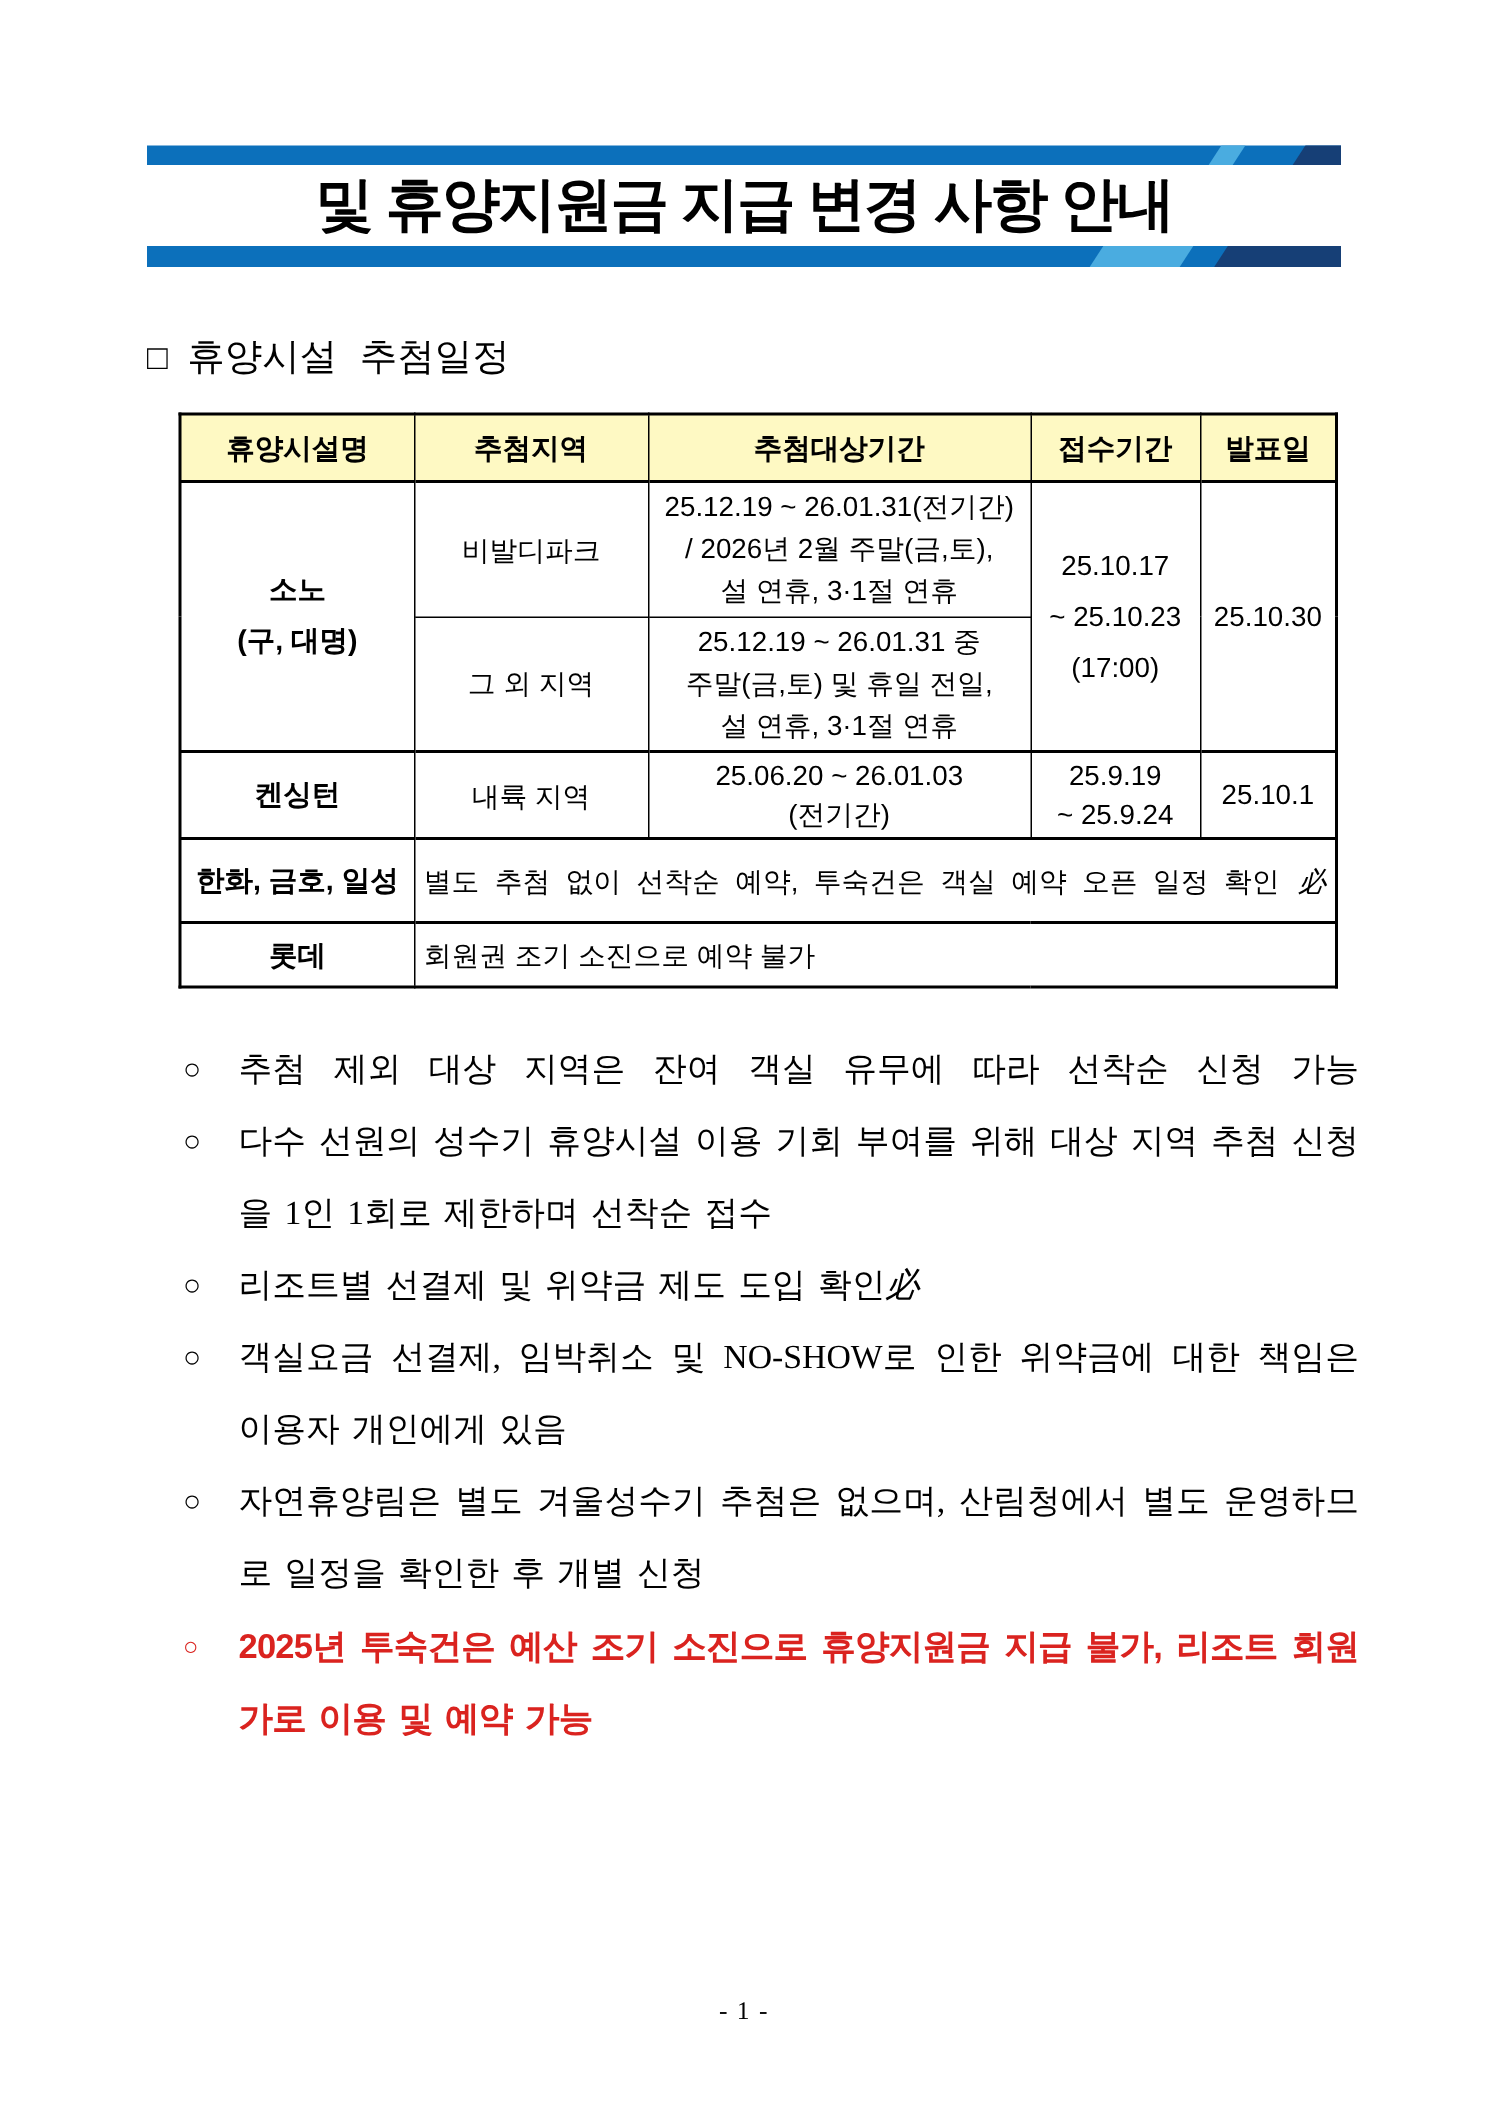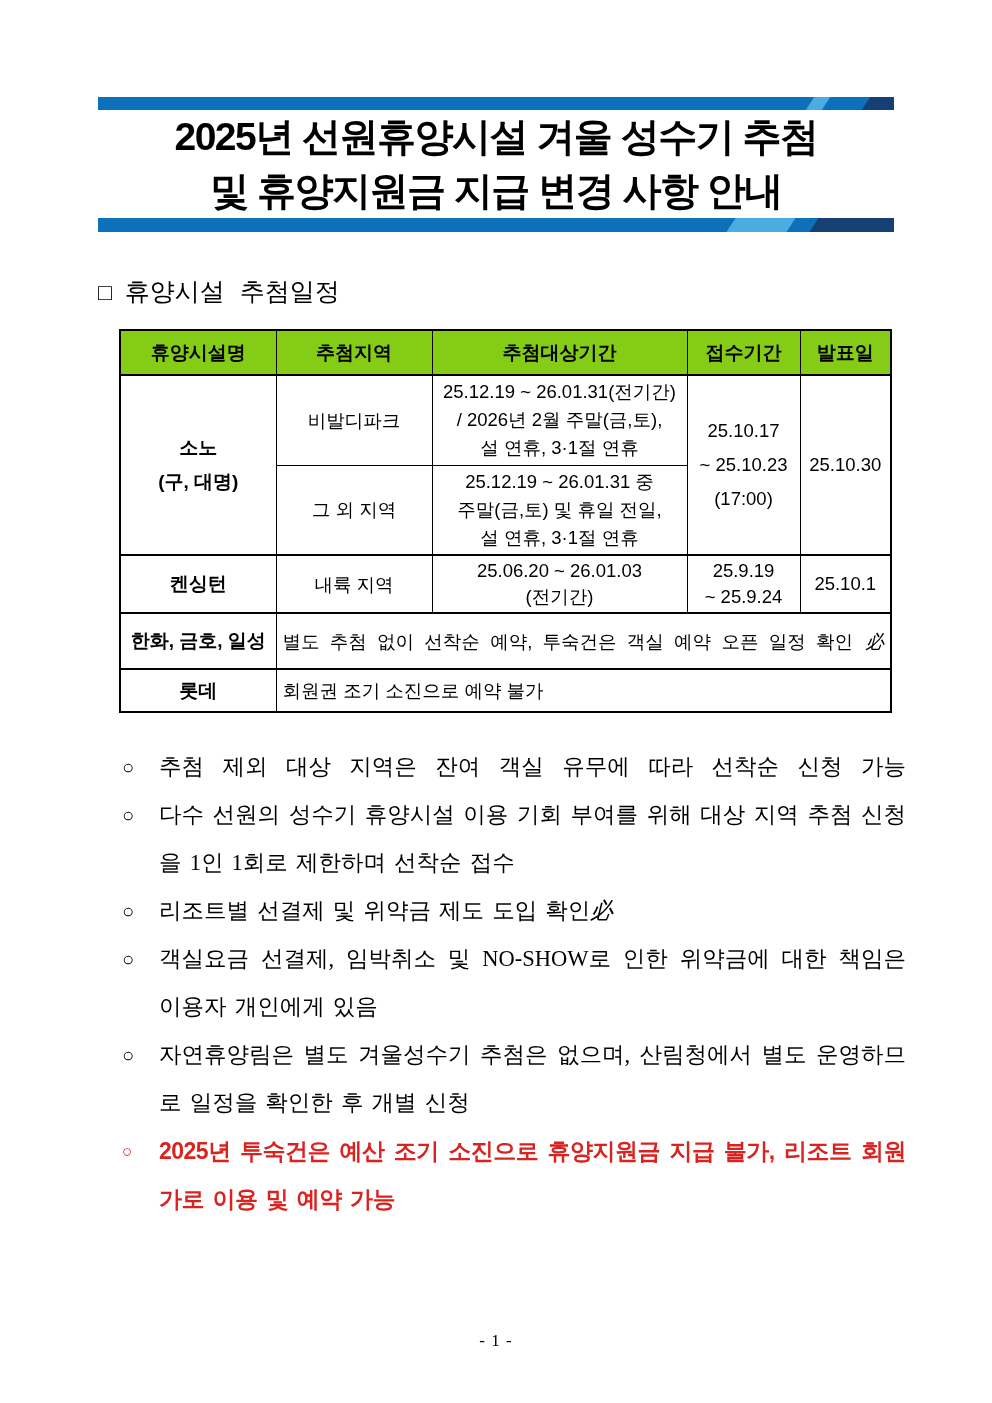--- a/index.html
+++ b/index.html
@@ -41,21 +41,21 @@
 
   
   table.schedule {
     border-collapse:collapse; table-layout:fixed;
     margin:21px 0 0 21px; width:771px;
     font-family:"Liberation Sans","DejaVu Sans",sans-serif;
     font-size:18.5px; text-align:center; border:2px solid #000;
   }
   .schedule th, .schedule td { border:1px solid #000; padding:2px 6px; }
   .schedule thead th {
-    background:#84cc16; font-weight:700; font-size:19px; height:45px;
+    background:#fef9c3; font-weight:700; font-size:19px; height:45px;
   }
   .schedule tr.major > td { border-top:2px solid #000; }
   .r-viv { height:90px; } .r-etc { height:90px; }
   .r-ken { height:55px; } .r-han { height:56px; } .r-lot { height:43px; }
   .cell-name { font-weight:700; font-size:19px; }
   .cline { display:block; line-height:28px; }
   .cell-name .cline { line-height:34px; }
   .c-apply .cline { line-height:34px; }
   .c-apply2 .cline, .c-period-ken .cline { line-height:26px; }
   .c-note {
@@ -93,21 +93,20 @@
 
 <div class="page">
   <div class="content">
 
     <header class="title-block">
       <div class="bar bar-top">
         <div class="seg seg-light"></div>
         <div class="seg seg-navy"></div>
       </div>
       <h1 class="doc-title">
-        <span class="tline">2025년 선원휴양시설 겨울 성수기 추첨</span>
         <span class="tline">및 휴양지원금 지급 변경 사항 안내</span>
       </h1>
       <div class="bar bar-bottom">
         <div class="seg seg-light"></div>
         <div class="seg seg-navy"></div>
       </div>
     </header>
 
     <section class="sec-schedule">
       <h2 class="sec-heading">

